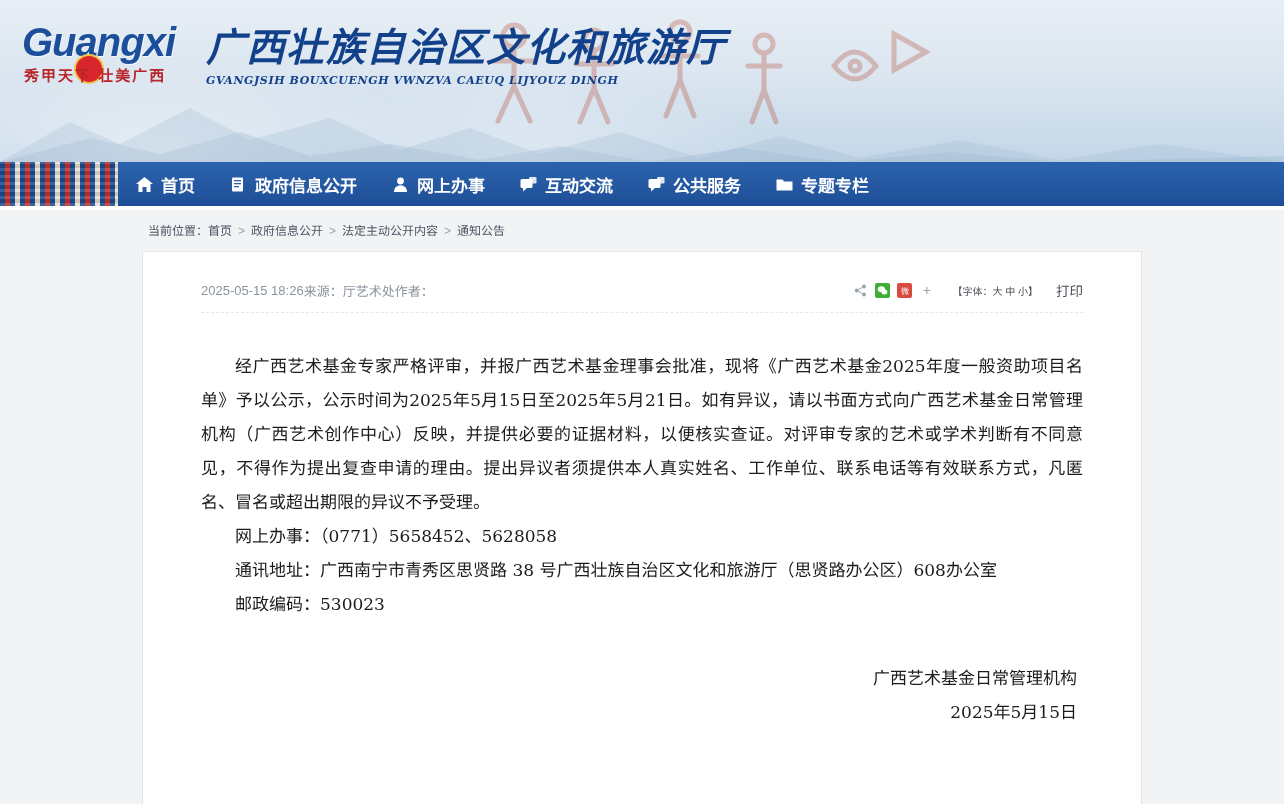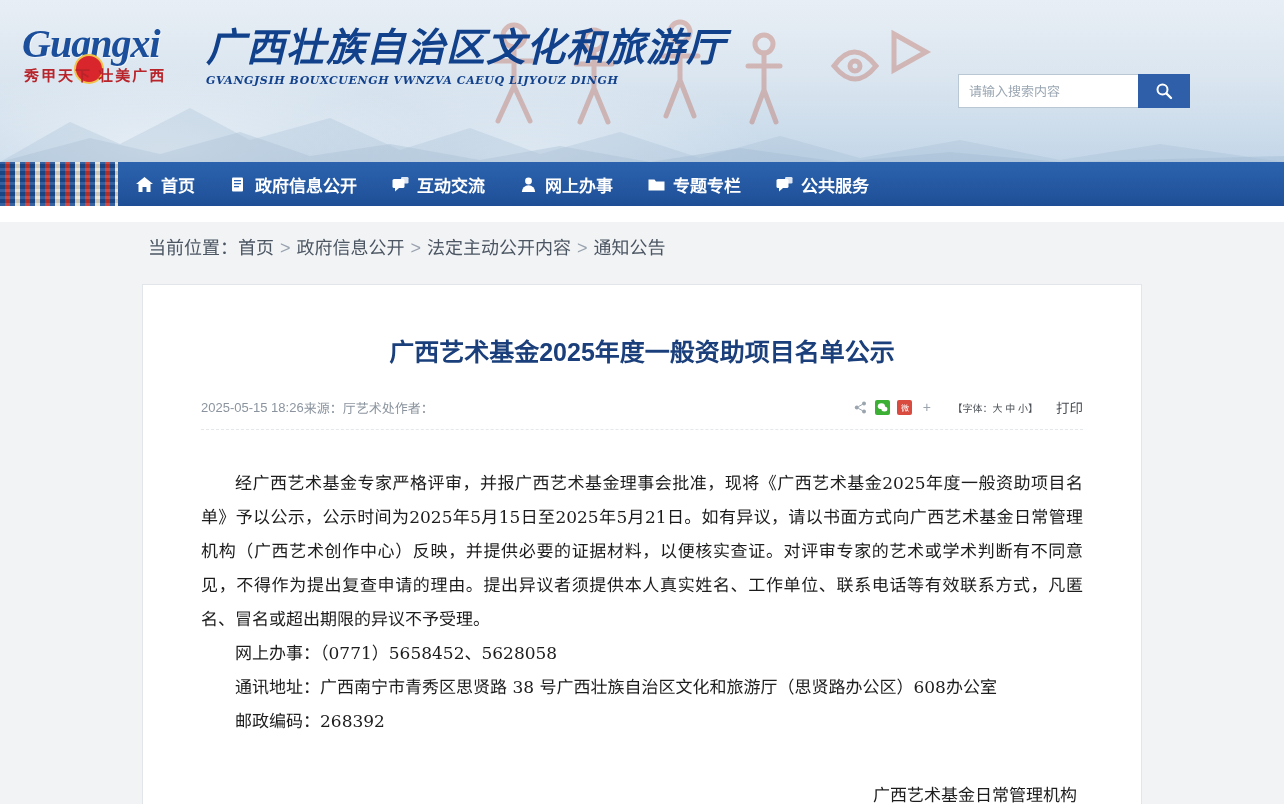--- a/index.html
+++ b/index.html
@@ -39,21 +39,21 @@
     pointer-events: none;
   }
   .logo {
     position: absolute;
     left: 16px; top: 14px;
     width: 182px; height: 92px;
   }
   .logo-word {
     position: absolute;
     left: 6px; top: 6px;
-    font-family: Liberation Serif, serif;
+    font-family: Liberation Sans, sans-serif;
     font-size: 40px;
     font-weight: bold;
     font-style: italic;
     color: #1b4f9c;
     letter-spacing: -1px;
     text-shadow: 1px 1px 0 rgba(255,255,255,0.6);
   }
   .logo-sub {
     position: absolute;
     left: 8px; top: 50px;
@@ -170,23 +170,23 @@
 
   
   .page {
     width: 1284px;
     background: #f1f3f5;
     min-height: 598px;
     padding-top: 0;
   }
   .crumb {
     width: 1000px;
-    margin: 16px auto;
+    margin: 4px auto;
     padding: 11px 6px 9px 6px;
-    font-size: 18px;
+    font-size: 12px;
     color: #4c5663;
   }
   .crumb a { color: #4c5663; text-decoration: none; cursor: pointer; }
   .crumb .sep { color: #98a2ae; margin: 0 6px; }
 
   .content-card {
     width: 1000px;
     margin: 0 auto;
     background: #ffffff;
     border: 1px solid #e2e6ea;
@@ -278,29 +278,20 @@
     <div class="logo-word">Guangxi</div>
     <div class="logo-mark"></div>
     <div class="logo-sub">秀甲天下 壮美广西</div>
   </div>
 
   <div class="site-title">
     <div class="site-title-cn">广西壮族自治区文化和旅游厅</div>
     <div class="site-title-zh">GVANGJSIH BOUXCUENGH VWNZVA CAEUQ LIJYOUZ DINGH</div>
   </div>
 
-  <div class="search-wrap">
-    <input class="search-input" type="text" placeholder="请输入搜索内容" style="">
-    <div class="search-btn">
-      <svg width="18" height="18" viewBox="0 0 18 18">
-        <circle cx="7.5" cy="7.5" r="5" fill="none" stroke="#ffffff" stroke-width="2"></circle>
-        <line x1="11.5" y1="11.5" x2="16" y2="16" stroke="#ffffff" stroke-width="2.4" stroke-linecap="round"></line>
-      </svg>
-    </div>
-  </div>
 </div>
 
 <div class="navbar">
   <div class="nav-deco"></div>
   <div class="nav-items">
 
     <div class="nav-item">
       <span class="nav-icon">
         <svg width="19" height="19" viewBox="0 0 19 19">
             <path d="M9.5 2 L18 9 L15.5 9 L15.5 17 L11.5 17 L11.5 12 L7.5 12 L7.5 17 L3.5 17 L3.5 9 L1 9 Z" fill="#ffffff"></path>
@@ -318,70 +309,69 @@
             <rect x="5" y="11" width="5" height="1.3" fill="#2c63ae"></rect>
           </svg>
       </span>
       <span>政府信息公开</span>
     </div>
 
 
     <div class="nav-item">
       <span class="nav-icon">
         <svg width="19" height="19" viewBox="0 0 19 19">
+            <circle cx="9.5" cy="6" r="3.4" fill="#ffffff"></circle>
+            <path d="M2.8 17 a6.7 6.7 0 0 1 13.4 0 Z" fill="#ffffff"></path>
+          </svg>
+      </span>
+      <span>网上办事</span>
+    </div>
+
+    <div class="nav-item">
+      <span class="nav-icon">
+        <svg width="19" height="19" viewBox="0 0 19 19">
             <rect x="1.5" y="4" width="12" height="9" rx="1.6" fill="#ffffff"></rect>
             <path d="M4 13 L4 16.5 L8 13 Z" fill="#ffffff"></path>
             <rect x="10" y="2" width="7.5" height="6.5" rx="1.3" fill="#ffffff" opacity="0.85"></rect>
           </svg>
       </span>
       <span>互动交流</span>
     </div>
 
     <div class="nav-item">
       <span class="nav-icon">
         <svg width="19" height="19" viewBox="0 0 19 19">
-            <circle cx="9.5" cy="6" r="3.4" fill="#ffffff"></circle>
-            <path d="M2.8 17 a6.7 6.7 0 0 1 13.4 0 Z" fill="#ffffff"></path>
-          </svg>
-      </span>
-      <span>网上办事</span>
-    </div>
-
-    <div class="nav-item">
-      <span class="nav-icon">
-        <svg width="19" height="19" viewBox="0 0 19 19">
-            <path d="M1.5 4.5 h6 l1.5 2 h8.5 v9 h-16 Z" fill="#ffffff"></path>
-          </svg>
-      </span>
-      <span>专题专栏</span>
-    </div>
-
-    <div class="nav-item">
-      <span class="nav-icon">
-        <svg width="19" height="19" viewBox="0 0 19 19">
             <rect x="1.5" y="4" width="12" height="9" rx="1.6" fill="#ffffff"></rect>
             <path d="M4 13 L4 16.5 L8 13 Z" fill="#ffffff"></path>
             <rect x="10" y="2" width="7.5" height="6.5" rx="1.3" fill="#ffffff" opacity="0.85"></rect>
           </svg>
       </span>
       <span>公共服务</span>
     </div>
 
+    <div class="nav-item">
+      <span class="nav-icon">
+        <svg width="19" height="19" viewBox="0 0 19 19">
+            <path d="M1.5 4.5 h6 l1.5 2 h8.5 v9 h-16 Z" fill="#ffffff"></path>
+          </svg>
+      </span>
+      <span>专题专栏</span>
+    </div>
+
   </div>
 </div>
 
 <div class="page">
 
   <div class="crumb">
     <span>当前位置：</span><a>首页</a><span class="sep">&gt;</span><a>政府信息公开</a><span class="sep">&gt;</span><a>法定主动公开内容</a><span class="sep">&gt;</span><a>通知公告</a>
   </div>
 
   <div class="content-card">
 
-    <h1 class="article-title">广西艺术基金2025年度一般资助项目名单公示</h1>
 
     <div class="meta-row">
       <div class="meta-left">
         <span>2025-05-15 18:26</span>
         <span>来源：厅艺术处</span>
         <span>作者：</span>
       </div>
       <div class="meta-right">
         <span class="share-group">
           <span class="share-ico s1">
@@ -408,21 +398,21 @@
     </div>
 
     <div class="body-text">
       <p class="para-indent">经广西艺术基金专家严格评审，并报广西艺术基金理事会批准，现将《广西艺术基金2025年度一般资助项目名单》予以公示，公示时间为2025年5月15日至2025年5月21日。如有异议，请以书面方式向广西艺术基金日常管理机构（广西艺术创作中心）反映，并提供必要的证据材料，以便核实查证。对评审专家的艺术或学术判断有不同意见，不得作为提出复查申请的理由。提出异议者须提供本人真实姓名、工作单位、联系电话等有效联系方式，凡匿名、冒名或超出期限的异议不予受理。</p>
 
       <p class="contact-line"><span>网上办事：</span><span>（0771）5658452、5628058</span></p>
 
 
       <p class="contact-line"><span>通讯地址：</span><span>广西南宁市青秀区思贤路 38 号广西壮族自治区文化和旅游厅（思贤路办公区）608办公室</span></p>
 
-      <p class="contact-line"><span>邮政编码：</span><span>268392</span></p>
+      <p class="contact-line"><span>邮政编码：</span><span>530023</span></p>
     </div>
 
     <div class="sign">
       <div>广西艺术基金日常管理机构</div>
       <div>2025年5月15日</div>
     </div>
 
   </div>
 </div>
 

